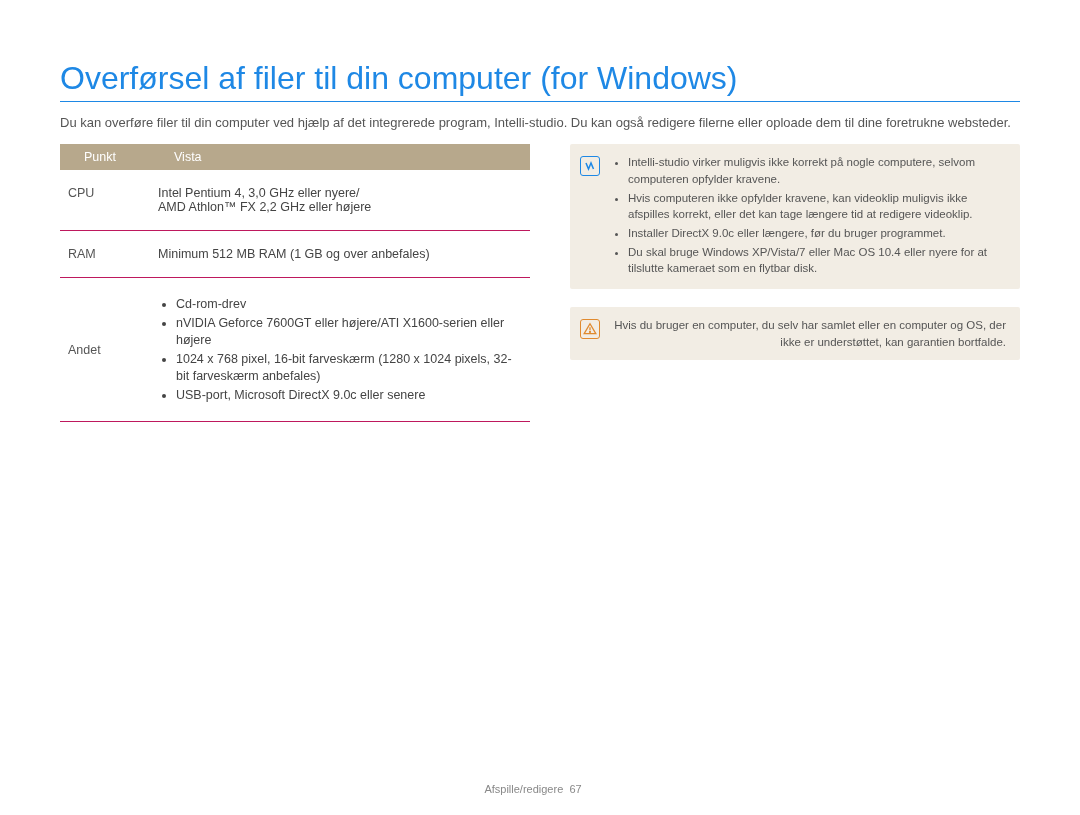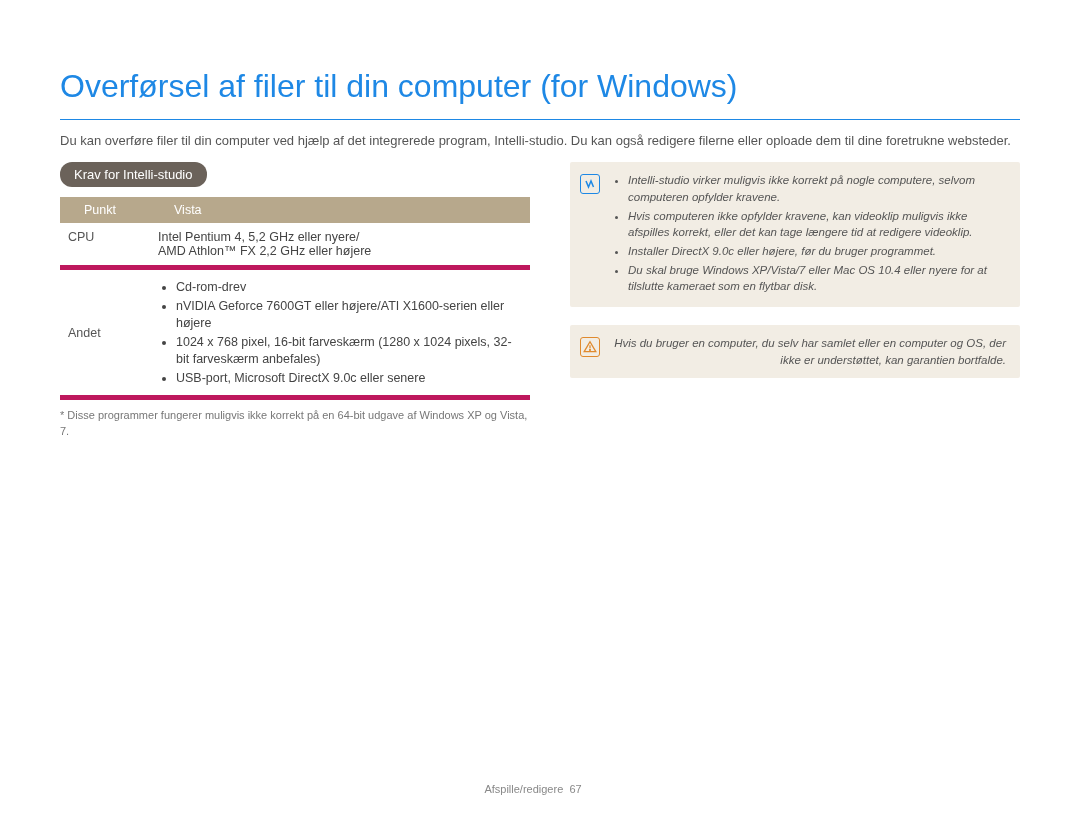--- a/index.html
+++ b/index.html
@@ -10,36 +10,35 @@
     height: 815px;
     padding: 60px 60px 0 60px;
     color: #333;
     position: relative;
   }
   h1.page-title {
     color: #1e88e5;
     font-weight: 400;
     font-size: 32px;
     border-bottom: 1px solid #1e88e5;
-    padding-bottom: 14px;
+    padding-bottom: 4px;
     margin-bottom: 12px;
-    margin-top: 8px;
   }
   .intro {
     font-size: 13px;
     color: #555;
     line-height: 1.4;
     margin-bottom: 12px;
   }
   .columns {
     display: flex;
     gap: 40px;
   }
   .col-left { flex: 0 0 470px; }
-  .col-right { flex: 1; font-style: italic; }
+  .col-right { flex: 1; }
   .pill {
     display: inline-block;
     background: #6b625a;
     color: #fff;
     font-size: 13px;
     padding: 5px 14px;
     border-radius: 12px;
     margin-bottom: 10px;
   }
   table.req {
@@ -48,22 +47,22 @@
     font-size: 12.5px;
   }
   table.req th {
     background: #b7a88c;
     color: #fff;
     text-align: left;
     font-weight: 400;
     padding: 6px 24px;
   }
   table.req td {
-    border-bottom: 5px solid #be185d;
-    padding: 7px 8px;
+    border-bottom: 1px solid #be185d;
+    padding: 16px 8px;
     vertical-align: top;
     color: #444;
   }
   table.req td:first-child { width: 90px; color:#555; }
   table.req ul { list-style: disc; padding-left: 18px; }
   table.req ul li { margin: 2px 0; line-height: 1.35; }
   .footnote {
     font-size: 11px;
     color: #777;
     margin-top: 8px;
@@ -116,61 +115,63 @@
   }
 </style>
 </head>
 <body>
 
 <h1 class="page-title">Overførsel af filer til din computer (for Windows)</h1>
 <p class="intro">Du kan overføre filer til din computer ved hjælp af det integrerede program, Intelli-studio. Du kan også redigere filerne eller oploade dem til dine foretrukne websteder.</p>
 
 <div class="columns">
   <div class="col-left">
-    <div class="pill">Krav for Intelli-studio</div>
     <table class="req">
       <thead>
         <tr>
           <th>Punkt</th>
           <th>Vista</th>
         </tr>
       </thead>
       <tbody>
         <tr>
           <td>CPU</td>
-          <td style="white-space:pre-line;">Intel Pentium 4, 5,2 GHz eller nyere/
+          <td style="white-space:pre-line;">Intel Pentium 4, 3,0 GHz eller nyere/
 AMD Athlon™ FX 2,2 GHz eller højere</td>
+        </tr>
+        <tr>
+          <td>RAM</td>
+          <td>Minimum 512 MB RAM (1 GB og over anbefales)</td>
         </tr>
         <tr>
           <td style="vertical-align:middle;">Andet</td>
           <td>
             <ul>
               <li>Cd-rom-drev</li>
               <li>nVIDIA Geforce 7600GT eller højere/ATI X1600-serien eller højere</li>
               <li>1024 x 768 pixel, 16-bit farveskærm (1280 x 1024 pixels, 32-bit farveskærm anbefales)</li>
               <li>USB-port, Microsoft DirectX 9.0c eller senere</li>
             </ul>
           </td>
         </tr>
       </tbody>
     </table>
-    <p class="footnote">* Disse programmer fungerer muligvis ikke korrekt på en 64-bit udgave af Windows XP og Vista, 7.</p>
   </div>
 
   <div class="col-right">
     <div class="note-box">
       <div class="note-icon info">
         <svg width="12" height="12" viewBox="0 0 24 24" fill="none" stroke="#1e88e5" stroke-width="3">
             <path d="M4 6l5 12 5-12 5 12"></path>
           </svg>
       </div>
       <ul>
         <li>Intelli-studio virker muligvis ikke korrekt på nogle computere, selvom computeren opfylder kravene.</li>
         <li>Hvis computeren ikke opfylder kravene, kan videoklip muligvis ikke afspilles korrekt, eller det kan tage længere tid at redigere videoklip.</li>
-        <li>Installer DirectX 9.0c eller højere, før du bruger programmet.</li>
+        <li>Installer DirectX 9.0c eller længere, før du bruger programmet.</li>
         <li>Du skal bruge Windows XP/Vista/7 eller Mac OS 10.4 eller nyere for at tilslutte kameraet som en flytbar disk.</li>
       </ul>
     </div>
 
     <div class="note-box warn">
       <div class="note-icon warn">
         <svg width="14" height="14" viewBox="0 0 24 24" fill="none" stroke="#e08a2e" stroke-width="2.2">
           <path d="M12 3 L22 20 L2 20 Z"></path>
           <line x1="12" y1="9" x2="12" y2="14"></line>
           <circle cx="12" cy="17" r="0.8" fill="#e08a2e"></circle>

